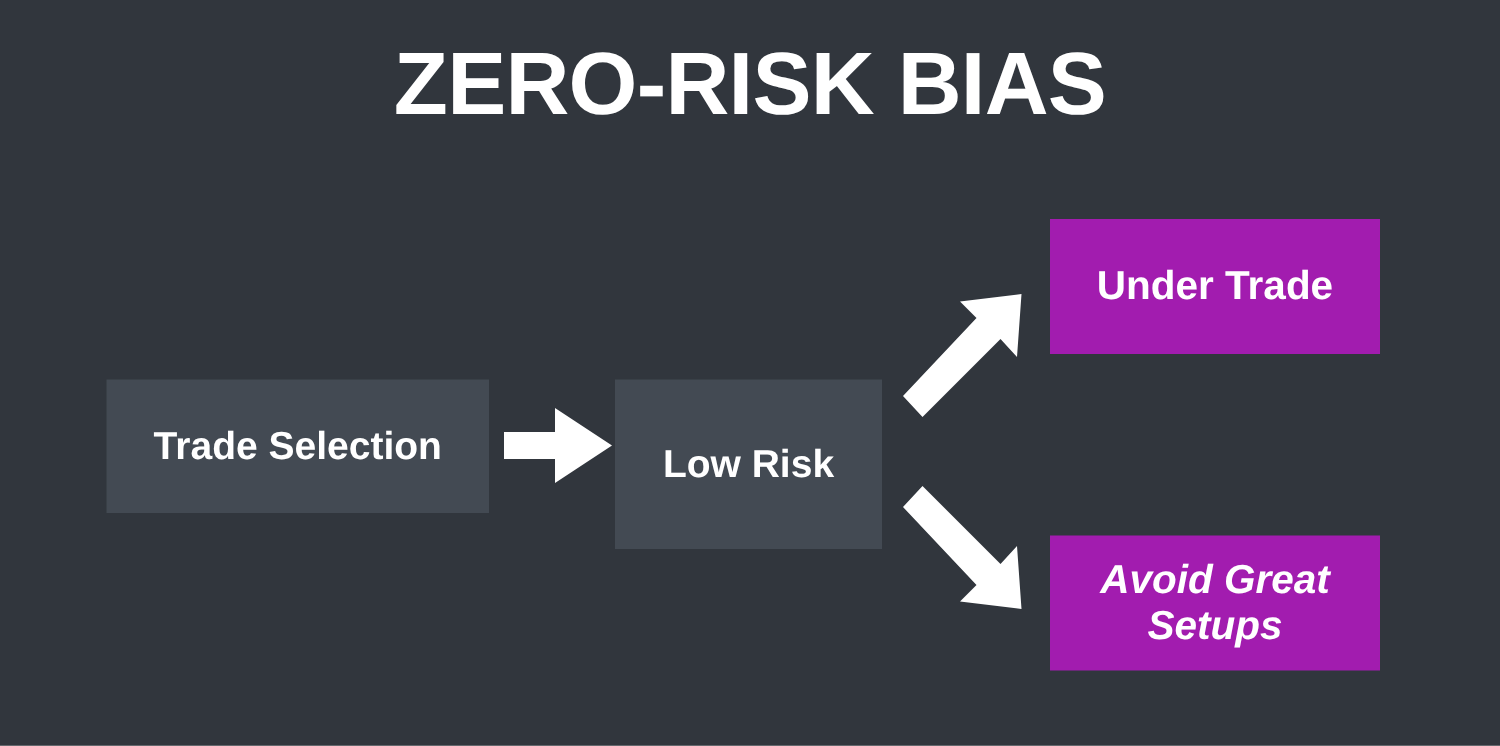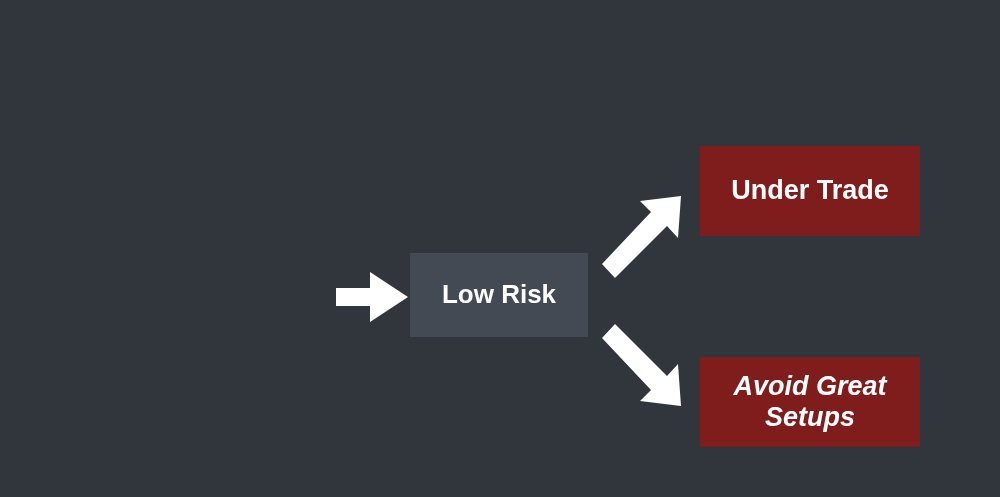--- a/index.html
+++ b/index.html
@@ -38,35 +38,35 @@
     justify-content: center;
     text-align: center;
     color: #ffffff;
     font-weight: bold;
     box-sizing: border-box;
   }
   .node-gray {
     background: #434a53;
   }
   .node-cyan {
-    background: #7f1d1d;
+    background: #a21caf;
   }
   .node-label {
     display: block;
     line-height: 1.15;
     padding: 0 8px;
   }
 
   
   #node-trade-selection {
     left: 71px;  top: 253px;  width: 255px; height: 89px;
     font-size: 26px;
   }
   #node-low-risk {
-    left: 410px; top: 253px;  width: 178px; height: 84px;
+    left: 410px; top: 253px;  width: 178px; height: 113px;
     font-size: 26px;
   }
   #node-under-trade {
     left: 700px; top: 146px;  width: 220px; height: 90px;
     font-size: 27px;
   }
   #node-avoid-great-setups {
     left: 700px; top: 357px;  width: 220px; height: 90px;
     font-size: 27px;
     font-style: italic;
@@ -88,21 +88,25 @@
   }
   .arrow-shape {
     fill: #ffffff;
   }
 </style>
 </head>
 <body>
 
 <div id="canvas">
 
+  <div class="title">ZERO-RISK BIAS</div>
 
+  <div class="node node-gray" id="node-trade-selection">
+    <span class="node-label">Trade Selection</span>
+  </div>
 
   <svg class="arrow-svg" id="arrow-straight" viewBox="0 0 72 54">
     <polygon class="arrow-shape" points="0,18 34,18 34,2 72,27 34,52 34,36 0,36"></polygon>
   </svg>
 
   <div class="node node-gray" id="node-low-risk">
     <span class="node-label">Low Risk</span>
   </div>
 
   <svg class="arrow-svg" id="arrow-up" viewBox="0 0 92 90">

